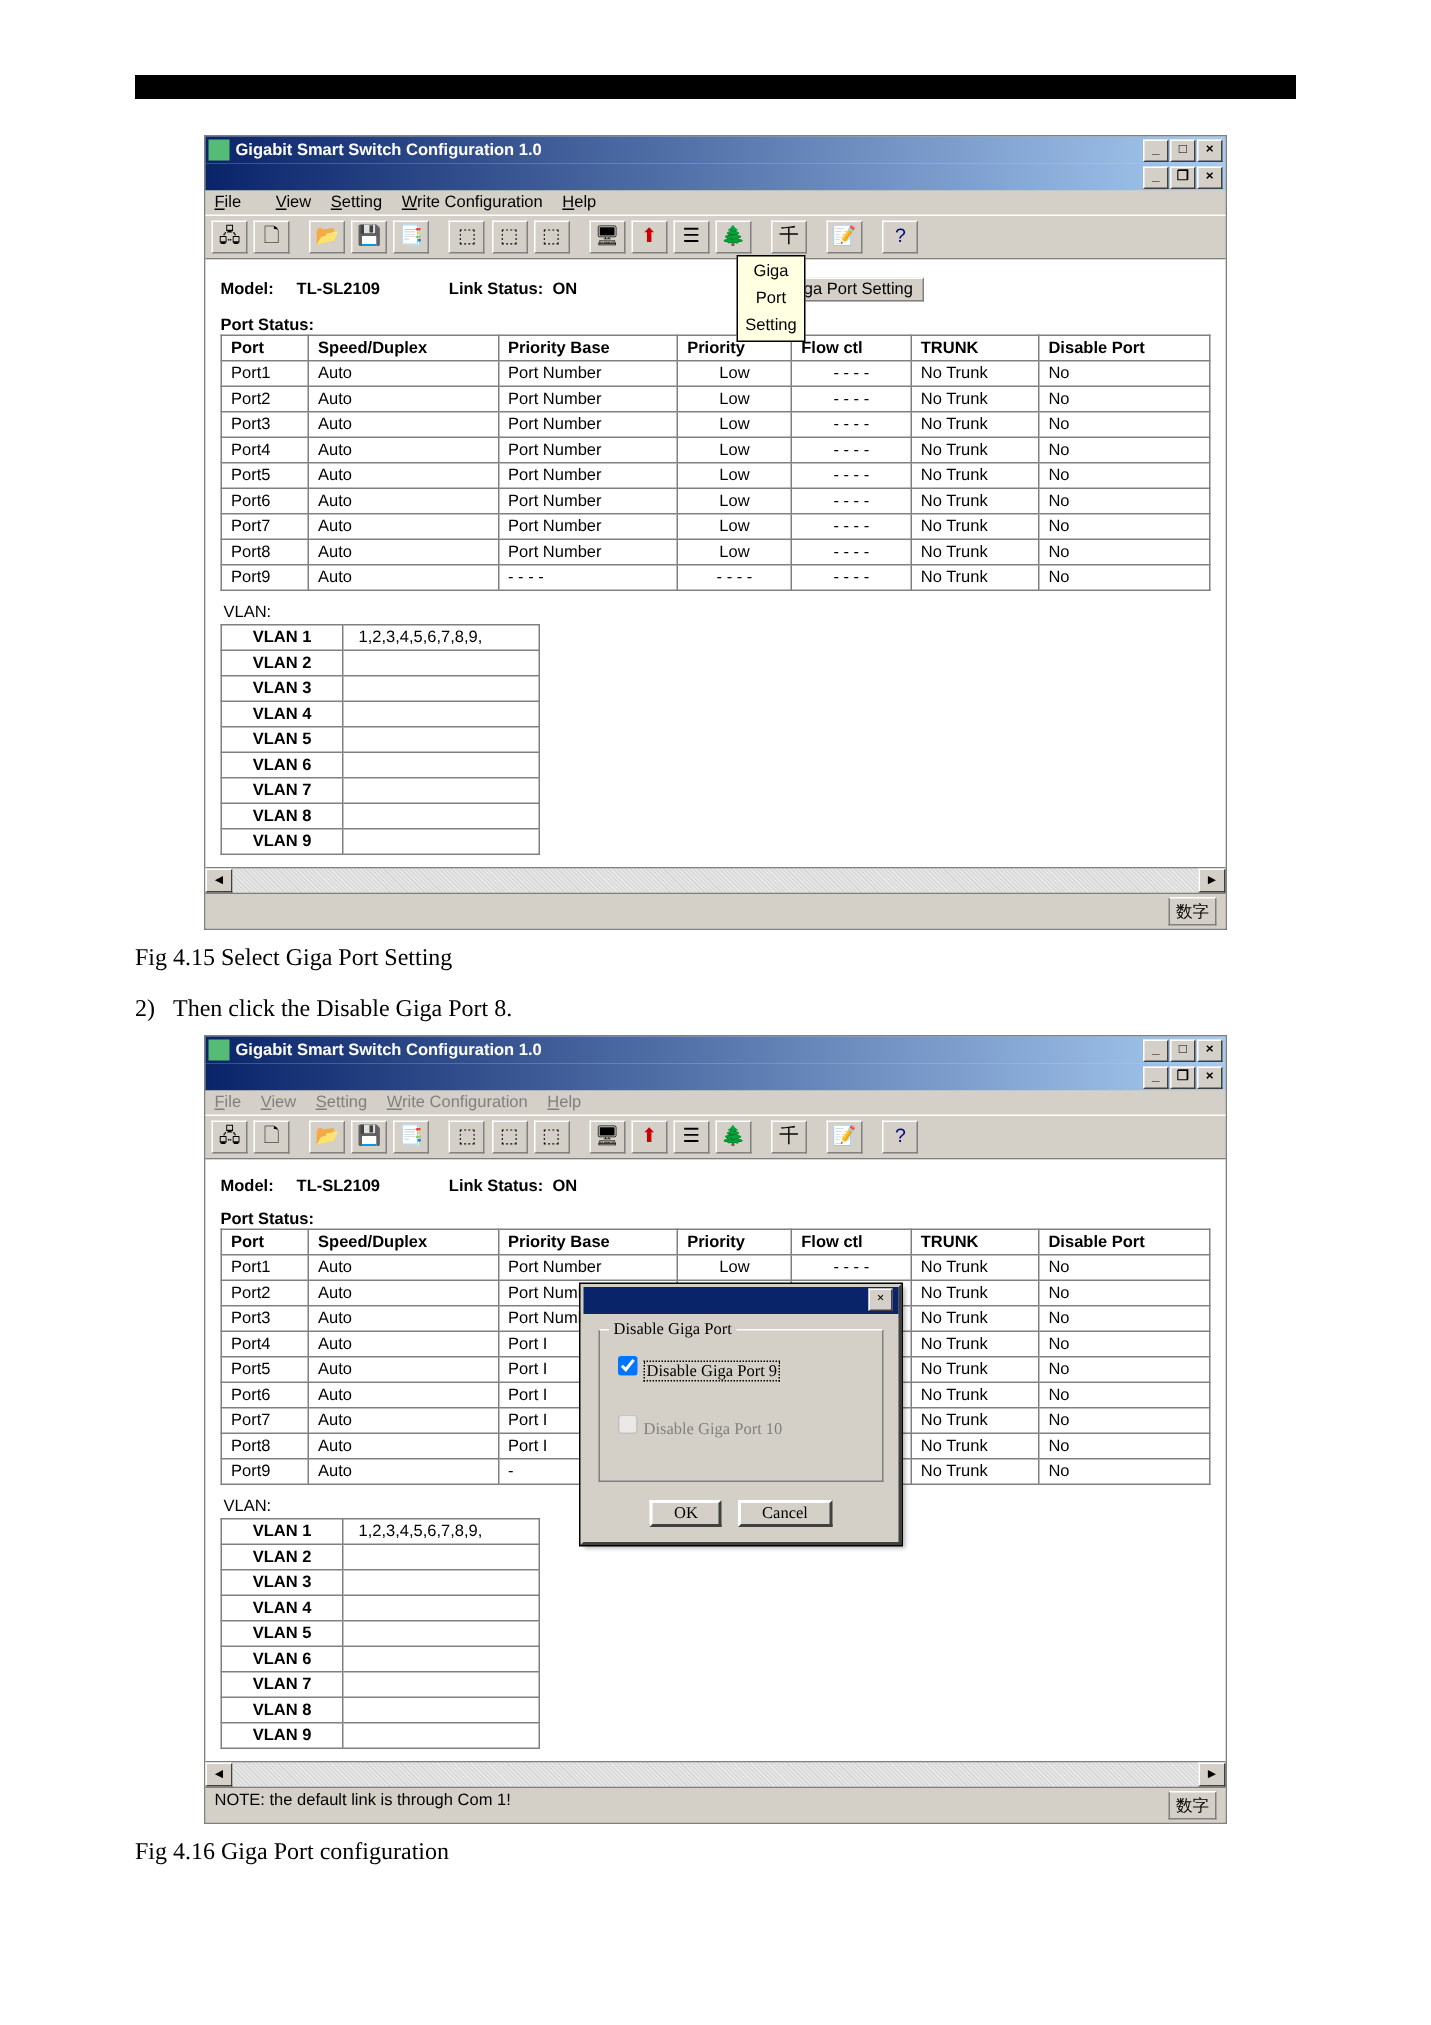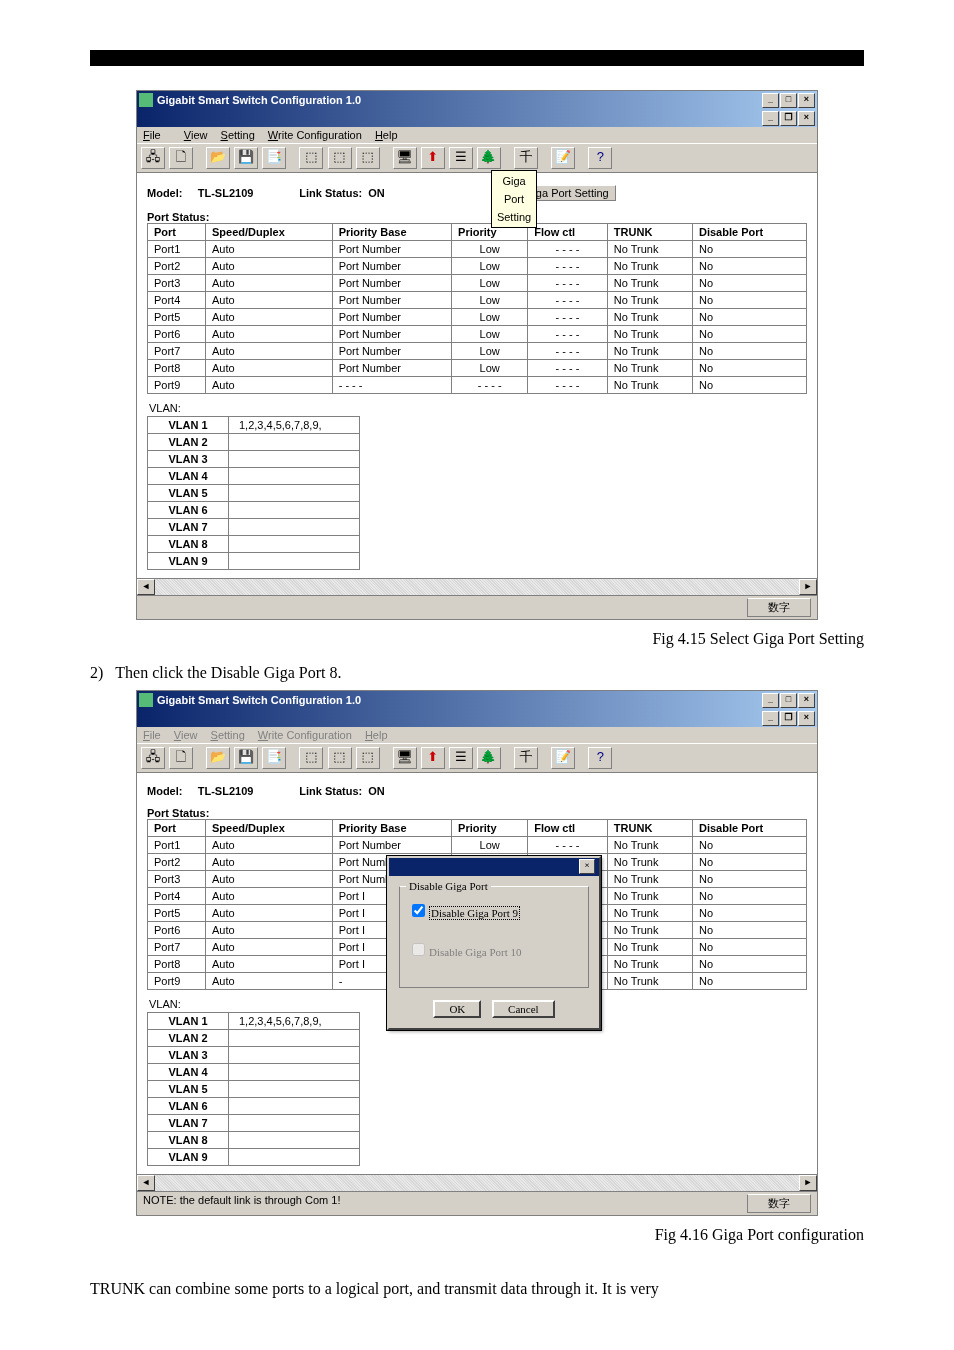--- a/index.html
+++ b/index.html
@@ -24,25 +24,25 @@
   .gbtn{display:inline-block;background:#d4d0c8;border:1px solid #808080;border-top-color:#fff;border-left-color:#fff;padding:1px 6px;font-size:11px;margin-left:130px}
   table.tbl{border-collapse:collapse;width:100%;font-size:11px}
   table.tbl th,table.tbl td{border:1px solid #808080;padding:2px 6px;text-align:left;font-weight:normal}
   table.tbl th{font-weight:bold}
   table.vtbl{border-collapse:collapse;font-size:11px;margin-top:2px}
   table.vtbl td,table.vtbl th{border:1px solid #808080;padding:2px 10px;font-weight:normal;min-width:60px}
   table.vtbl th{font-weight:bold}
   .sect{font-weight:normal;margin:8px 0 2px 2px}
   .tooltip{position:absolute;background:#ffffe1;border:1px solid #000;padding:1px 3px;font-size:11px}
   .statusbar{background:#d4d0c8;border-top:1px solid #808080;padding:2px 6px;font-size:11px;display:flex}
-  .statusbar .cell{border:1px solid #808080;border-top-color:#fff;border-left-color:#808080;padding:1px 20px;margin-left:auto}
+  .statusbar .cell{border:1px solid #808080;border-top-color:#fff;border-left-color:#808080;padding:1px 4px;margin-left:auto}
   .scrollbar-h{height:16px;background:#d4d0c8;border-top:1px solid #808080;display:flex}
   .scrollbar-h .arr{width:16px;height:14px;background:#d4d0c8;border:1px solid #fff;border-right-color:#404040;border-bottom-color:#404040;text-align:center;line-height:12px;font-size:9px}
   .scrollbar-h .track{flex:1;background:repeating-linear-gradient(45deg,#d8d8d8,#d8d8d8 1px,#e8e8e8 1px,#e8e8e8 2px)}
-  .caption{text-align:right;font-size:16px;margin:10px 0 16px 0}
+  .caption{text-align:left;font-size:16px;margin:10px 0 16px 0}
   .para{font-size:16px;margin:6px 0}
   .step{font-size:16px;margin:6px 0 8px 0}
   .dialog{position:absolute;width:210px;background:#d4d0c8;border:2px solid;border-color:#d4d0c8 #404040 #404040 #d4d0c8;outline:1px solid #000;font-family:Tahoma;font-size:11px;box-shadow:2px 2px 3px rgba(0,0,0,.3)}
   .dialog .dtitle{background:#0a246a;color:#fff;height:16px;padding:1px 4px;font-weight:bold;display:flex}
   .dialog .dtitle .x{margin-left:auto;width:14px;height:13px;background:#d4d0c8;border:1px solid #fff;border-right-color:#404040;border-bottom-color:#404040;color:#000;font-size:9px;text-align:center;line-height:11px}
   .dialog .dbody{padding:10px}
   .fieldset{border:1px solid #808080;border-top-color:#fff;padding:10px 8px 8px 8px;position:relative;margin-bottom:12px}
   .fieldset .legend{position:absolute;top:-7px;left:6px;background:#d4d0c8;padding:0 3px}
   .cb{margin-right:4px}
   .dis-text{color:#808080}
@@ -491,15 +491,14 @@
       <span class="arr">►</span>
     </div>
     <div class="statusbar">
       <span>NOTE: the default link is through Com 1!</span>
       <span class="cell">数字</span>
     </div>
   </div>
 
   <div class="caption">Fig 4.16 Giga Port configuration</div>
 
-  <div class="para" style="margin-top:36px">TRUNK can combine some ports to a logical port, and transmit data through it. It is very</div>
 
 </div>
 
 </body></html>

